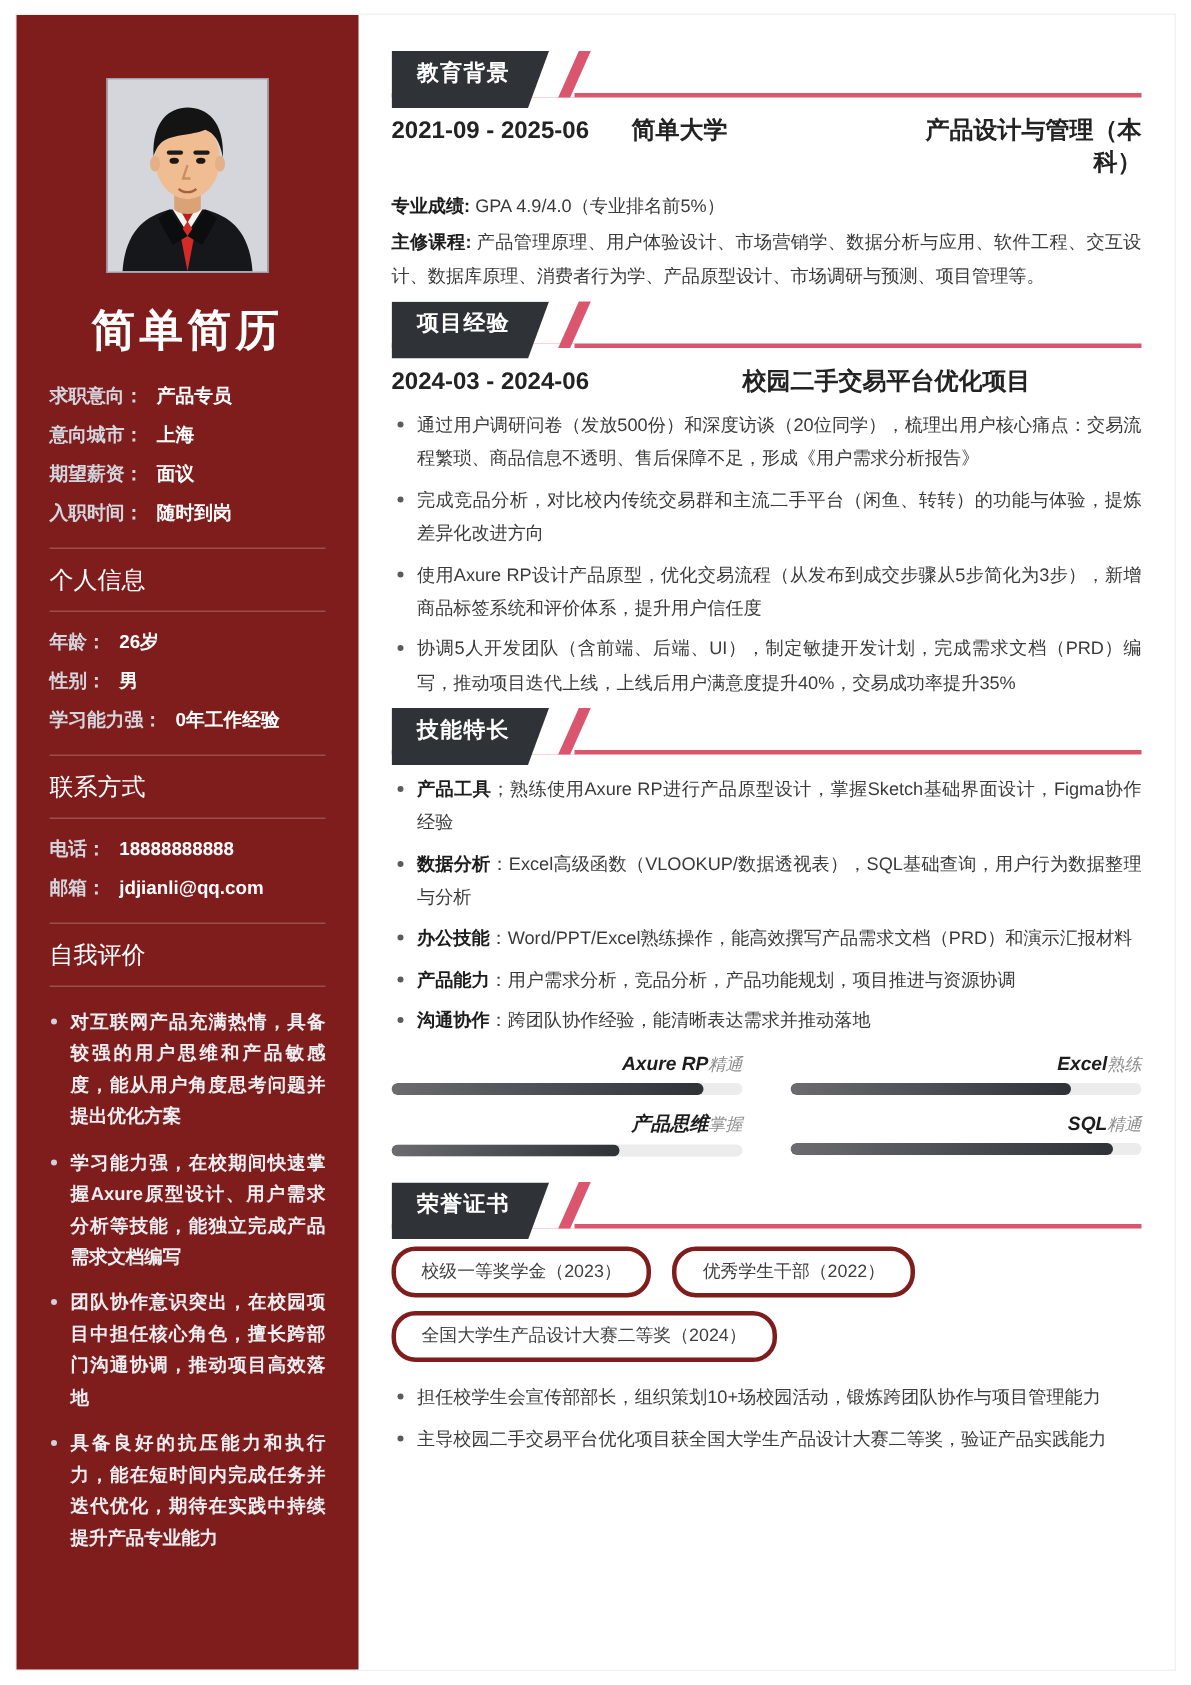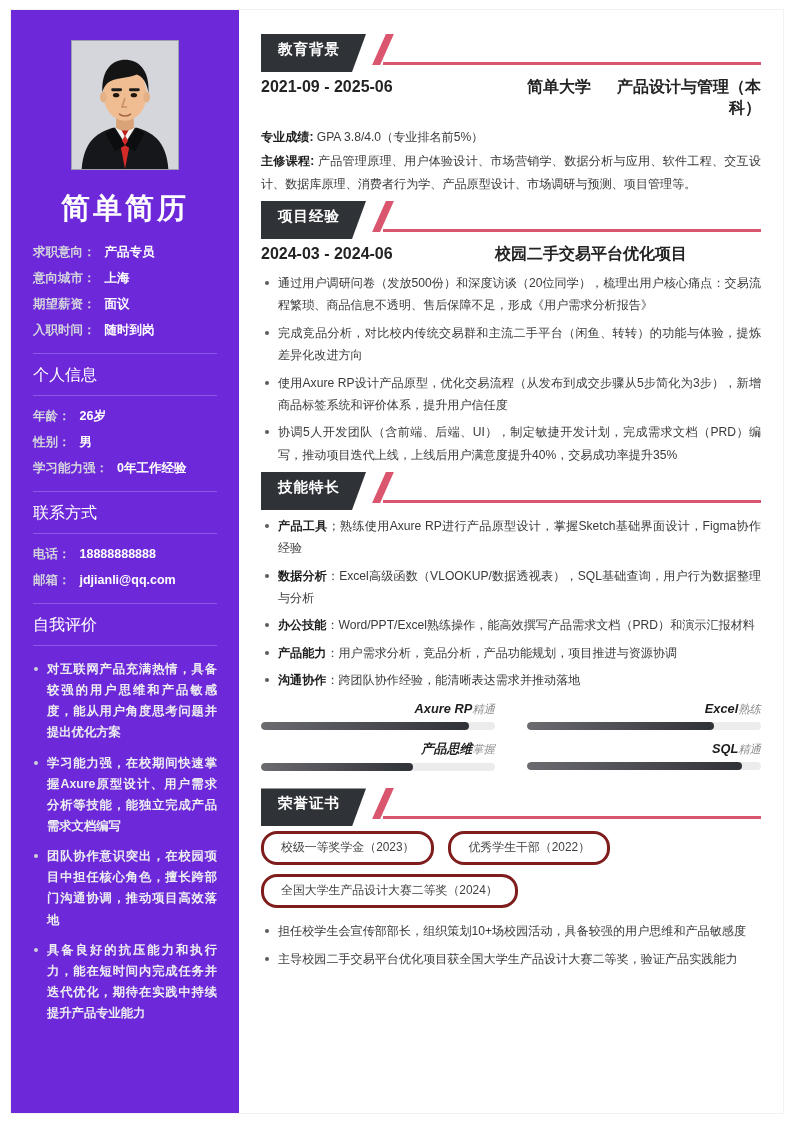--- a/index.html
+++ b/index.html
@@ -28,23 +28,23 @@
     width: 772px;
     height: 1103px;
     background: #ffffff;
     display: flex;
     box-shadow: 0 0 0 1px #f2f2f2;
   }
 
   
   .sidebar {
     width: 228px;
-    background: #6d28d9;
+    background: #7f1d1d;
     color: #ffffff;
-    padding: 0 22px;
+    padding: 12px 22px;
     box-sizing: border-box;
     flex: 0 0 228px;
   }
   .avatar-wrap {
     margin-top: 30px;
     display: flex;
     justify-content: center;
   }
   .avatar {
     width: 108px;
@@ -187,21 +187,21 @@
   
   .exp-row {
     display: flex;
     align-items: baseline;
     font-size: 16px;
     font-weight: bold;
     color: #232323;
     margin: 9px 0 7px 0;
   }
   .exp-date { width: 32%; }
-  .exp-mid  { width: 34%; text-align: right; }
+  .exp-mid  { width: 34%; text-align: left; }
   .exp-right{ width: 34%; text-align: right; }
   .exp-mid-left { width: 68%; text-align: center; }
 
   .info-line {
     font-size: 12.1px;
     color: #3a3a3a;
     line-height: 1.85;
     margin: 2px 0;
     text-align: justify;
   }
@@ -403,21 +403,21 @@
         </div>
 
         <div class="exp-row">
           <span class="exp-date">2021-09 - 2025-06</span>
           <span class="exp-mid">简单大学</span>
           <span class="exp-right">产品设计与管理（本科）</span>
         </div>
 
         <div class="info-line">
           <b>专业成绩:</b>
-          <span>GPA 3.8/4.0（专业排名前5%）</span>
+          <span>GPA 4.9/4.0（专业排名前5%）</span>
         </div>
 
         <div class="info-line">
           <b>主修课程:</b>
           <span>产品管理原理、用户体验设计、市场营销学、数据分析与应用、软件工程、交互设计、数据库原理、消费者行为学、产品原型设计、市场调研与预测、项目管理等。</span>
         </div>
       </section>
 
       <section class="section">
         <div class="sec-head">
@@ -514,20 +514,20 @@
           <div class="sec-badge">荣誉证书</div>
         </div>
 
         <div class="tags">
           <span class="tag">校级一等奖学金（2023）</span>
           <span class="tag">优秀学生干部（2022）</span>
           <span class="tag">全国大学生产品设计大赛二等奖（2024）</span>
         </div>
 
         <ul class="bullets">
-          <li>担任校学生会宣传部部长，组织策划10+场校园活动，具备较强的用户思维和产品敏感度</li>
+          <li>担任校学生会宣传部部长，组织策划10+场校园活动，锻炼跨团队协作与项目管理能力</li>
           <li>主导校园二手交易平台优化项目获全国大学生产品设计大赛二等奖，验证产品实践能力</li>
         </ul>
       </section>
 
     </main>
   </div>
 </div>
 
 </body></html>

